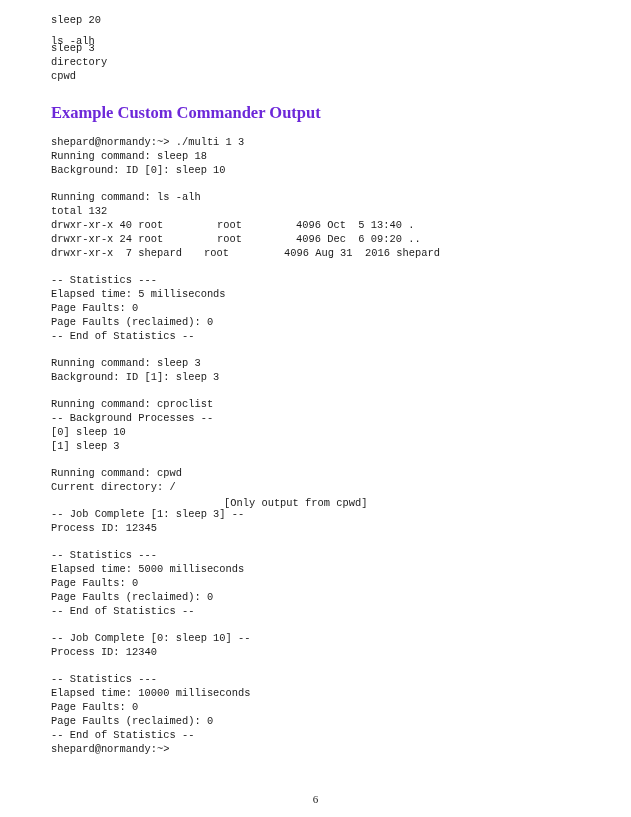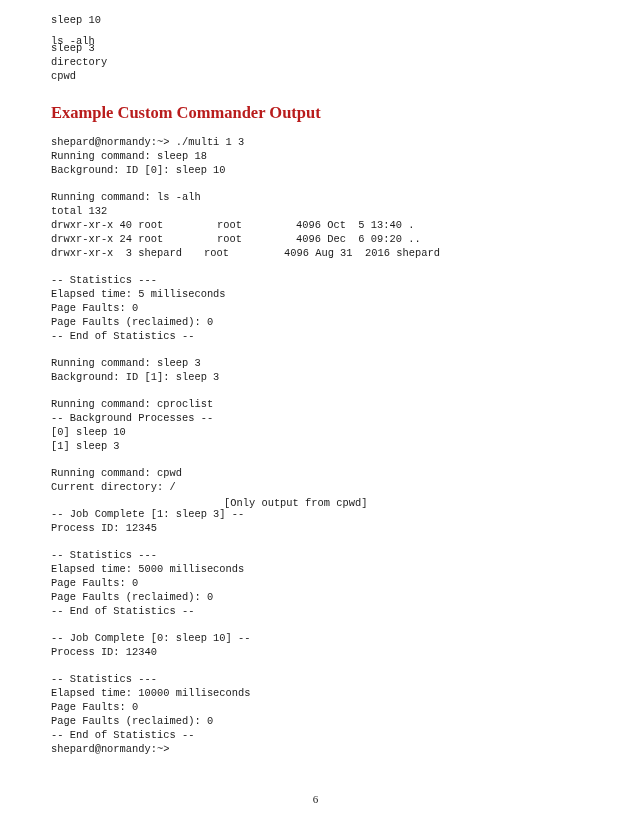--- a/index.html
+++ b/index.html
@@ -10,38 +10,38 @@
     .mono {
       position: absolute; left: 51px;
       font-family: "Liberation Mono", "DejaVu Sans Mono", monospace;
       font-size: 10.4px; line-height: 14px; white-space: pre;
       color: #1a1a1a;
     }
     .heading {
       position: absolute; left: 51px; top: 103px;
       font-family: "Liberation Serif", "DejaVu Serif", serif;
       font-weight: bold; font-size: 16.5px; line-height: 20px;
-      color: #b91c1c;
+      color: #6d28d9;
       white-space: nowrap;
     }
     .abs {
       position: absolute;
       font-family: "Liberation Mono", "DejaVu Sans Mono", monospace;
       font-size: 10.4px; line-height: 14px; white-space: pre;
     }
     .page-number {
       position: absolute; top: 792px; left: 0; width: 631px; text-align: center;
       font-family: "Liberation Serif", "DejaVu Serif", serif;
       font-size: 11px; line-height: 14px;
     }
   </style>
 </head>
 <body>
 
-<div class="mono" style="top:13px">sleep 10</div>
+<div class="mono" style="top:13px">sleep 20</div>
 <div class="mono" style="top:34px">ls -alh</div>
 <div class="mono" style="top:41px">sleep 3</div>
 <div class="mono" style="top:55px">directory</div>
 <div class="mono" style="top:69px">cpwd</div>
 
 <div class="heading">Example Custom Commander Output</div>
 
 <div class="mono" style="top:135px">shepard@normandy:~&gt; ./multi 1 3</div>
 <div class="mono" style="top:149px">Running command: sleep 18</div>
 <div class="mono" style="top:163px">Background: ID [0]: sleep 10</div>
@@ -51,21 +51,21 @@
 
 <div>
   <div class="abs" style="top:218px; left:51px">drwxr-xr-x 40 root</div>
   <div class="abs" style="top:218px; left:217px">root</div>
   <div class="abs" style="top:218px; left:296px">4096 Oct  5 13:40 .</div>
 
   <div class="abs" style="top:232px; left:51px">drwxr-xr-x 24 root</div>
   <div class="abs" style="top:232px; left:217px">root</div>
   <div class="abs" style="top:232px; left:296px">4096 Dec  6 09:20 ..</div>
 
-  <div class="abs" style="top:246px; left:51px">drwxr-xr-x  3 shepard</div>
+  <div class="abs" style="top:246px; left:51px">drwxr-xr-x  7 shepard</div>
   <div class="abs" style="top:246px; left:204px">root</div>
   <div class="abs" style="top:246px; left:284px">4096 Aug 31  2016 shepard</div>
 </div>
 
 <div class="mono" style="top:273px">-- Statistics ---</div>
 <div class="mono" style="top:287px">Elapsed time: 5 milliseconds</div>
 <div class="mono" style="top:301px">Page Faults: 0</div>
 <div class="mono" style="top:315px">Page Faults (reclaimed): 0</div>
 <div class="mono" style="top:329px">-- End of Statistics --</div>
 

